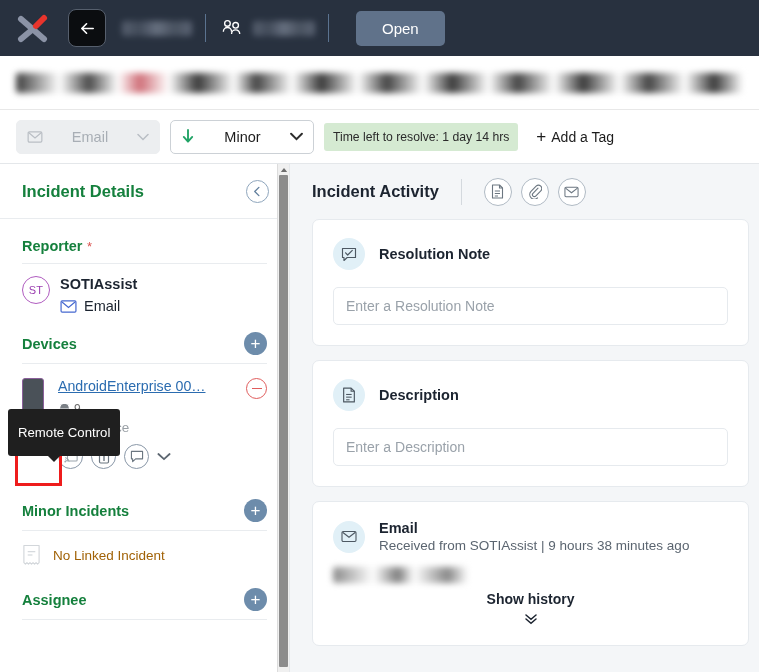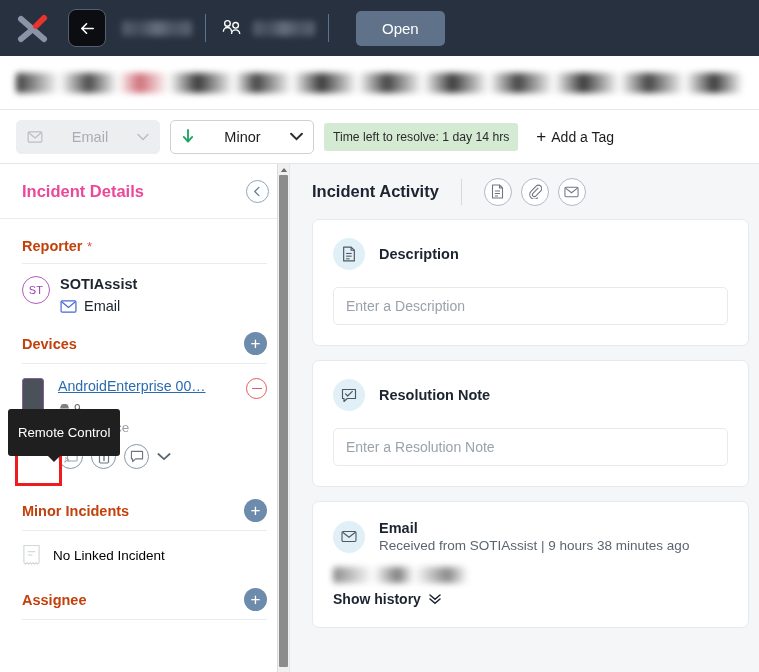--- a/index.html
+++ b/index.html
@@ -111,33 +111,33 @@
     border-right: 1px solid #e4e7ea;
     position: relative;
     overflow: hidden;
   }
   .lp-header {
     height: 55px; display: flex; align-items: center;
     justify-content: space-between;
     padding: 0 20px 0 22px;
     border-bottom: 1px solid #e9ecef;
   }
-  .lp-title { font-size: 16.5px; font-weight: bold; color: #ec4899; }
+  .lp-title { font-size: 16.5px; font-weight: bold; color: #15803d; }
   .circle-btn {
     width: 23px; height: 23px; border-radius: 50%;
     border: 1px solid #8fa6bd; display:flex;
     align-items:center; justify-content:center; cursor:pointer;
     background:#fff;
   }
   .lp-body { padding: 0 22px; }
   .sect-row {
     display: flex; align-items: center; justify-content: space-between;
     padding-top: 18px; padding-bottom: 8px;
   }
-  .sect-label { font-size: 14.5px; font-weight: bold; color: #c2410c; }
+  .sect-label { font-size: 14.5px; font-weight: bold; color: #15803d; }
   .req-star { color: #d9534f; font-size: 13px; }
   .hr { height: 1px; background: #e9ecef; }
   .plus-btn {
     width: 23px; height: 23px; border-radius: 50%;
     background: #6d8cab; display:flex; align-items:center;
     justify-content:center; cursor: pointer; flex: none;
   }
   .plus-btn span { color:#fff; font-size:17px; line-height:15px; font-weight:300;}
   .minus-btn {
     width: 21px; height: 21px; border-radius: 50%;
@@ -188,21 +188,21 @@
     position: absolute; background: #1f1f1f; color:#fff;
     font-size: 13.2px; padding: 16px 10px; border-radius: 3px;
     white-space: nowrap; z-index: 30;
   }
   .tooltip::after {
     content:""; position: absolute; bottom:-6px; left: 40px;
     border-left: 6px solid transparent; border-right: 6px solid transparent;
     border-top: 6px solid #1f1f1f;
   }
   .nolink-row { display:flex; align-items:center; gap:12px; padding-top: 13px; }
-  .nolink-text { font-size: 13.5px; color:#000000; }
+  .nolink-text { font-size: 13.5px; color:#a16207; }
 
   
   .scrollbar {
     position:absolute; right: 0px; top: 0; width: 12px; height: 509px;
     background: #f0f0f0; border-left:1px solid #dcdcdc;
   }
   .sb-arrow { width:12px; height:11px; display:flex; align-items:center; justify-content:center; }
   .sb-thumb {
     position:absolute; top: 11px; left: 1px; width: 9px; height: 492px;
     background: #8c8c8c; border-radius: 1px;
@@ -244,21 +244,21 @@
     height: 38px; display:flex; align-items:center; padding: 0 12px;
     font-size: 14px; color:#9aa2aa; cursor: text;
   }
   .email-blur {
     height: 16px; width: 135px; border-radius:3px; margin: 14px 0 8px 0;
     background: linear-gradient(90deg,#8a8a8a 0%,#fff 30%,#7d7d7d 48%,#fff 60%,#888 85%,#fff 100%);
     filter: blur(3px);
   }
   .show-history {
     display:flex; align-items:center; gap:7px;
-    font-size: 14px; font-weight: bold; color:#1c2430; cursor:pointer;
+    font-size: 14px; font-weight: bold; color:#1c2430; cursor:pointer;flex-direction:column;
   }
 </style>
 </head>
 <body>
 
 <div class="topbar">
   <div class="logo">
     <svg width="38" height="34" viewBox="0 0 38 34">
       <g stroke-linecap="round" stroke-width="6" fill="none">
         <line x1="7" y1="8" x2="30" y2="28" stroke="#8b93a6"></line>
@@ -484,44 +484,44 @@
             <rect x="1" y="1" width="14" height="10" rx="1.2" stroke="#6b7680" stroke-width="1.1" fill="none"></rect>
             <path d="M1.6 1.8 L8 6.8 L14.4 1.8" stroke="#6b7680" stroke-width="1.1" fill="none"></path>
           </svg>
         </div>
       </div>
     </div>
 
     <div class="card">
       <div class="card-head">
         <div class="card-icon">
+          <svg width="16" height="15" viewBox="0 0 16 15">
+            <path d="M1.5 1.5 h13 v9 h-8.3 l-3.2 3 v-3 h-1.5 z" stroke="#4d5862" stroke-width="1.15" fill="none" stroke-linejoin="round"></path>
+            <path d="M4.6 5.8 L6.7 8 L11.3 3.4" stroke="#4d5862" stroke-width="1.2" fill="none" stroke-linecap="round" stroke-linejoin="round"></path>
+          </svg>
+        </div>
+        <div class="card-title">Resolution Note</div>
+      </div>
+      <div class="card-input">Enter a Resolution Note</div>
+    </div>
+
+    <div class="card">
+      <div class="card-head">
+        <div class="card-icon">
           <svg width="14" height="16" viewBox="0 0 13 15">
             <path d="M1.5 1 h7 l3 3 v10 h-10 z" stroke="#4d5862" stroke-width="1.1" fill="none" stroke-linejoin="round"></path>
             <path d="M8.5 1 v3 h3" stroke="#4d5862" stroke-width="1.1" fill="none"></path>
             <line x1="3.8" y1="7" x2="9" y2="7" stroke="#4d5862" stroke-width="1"></line>
             <line x1="3.8" y1="9.5" x2="9" y2="9.5" stroke="#4d5862" stroke-width="1"></line>
             <line x1="3.8" y1="12" x2="7" y2="12" stroke="#4d5862" stroke-width="1"></line>
           </svg>
         </div>
         <div class="card-title">Description</div>
       </div>
       <div class="card-input">Enter a Description</div>
-    </div>
-
-    <div class="card">
-      <div class="card-head">
-        <div class="card-icon">
-          <svg width="16" height="15" viewBox="0 0 16 15">
-            <path d="M1.5 1.5 h13 v9 h-8.3 l-3.2 3 v-3 h-1.5 z" stroke="#4d5862" stroke-width="1.15" fill="none" stroke-linejoin="round"></path>
-            <path d="M4.6 5.8 L6.7 8 L11.3 3.4" stroke="#4d5862" stroke-width="1.2" fill="none" stroke-linecap="round" stroke-linejoin="round"></path>
-          </svg>
-        </div>
-        <div class="card-title">Resolution Note</div>
-      </div>
-      <div class="card-input">Enter a Resolution Note</div>
     </div>
 
     <div class="card">
       <div class="card-head">
         <div class="card-icon">
           <svg width="16" height="13" viewBox="0 0 16 12">
             <rect x="1" y="1" width="14" height="10" rx="1.2" stroke="#4d5862" stroke-width="1.1" fill="none"></rect>
             <path d="M1.6 1.8 L8 6.8 L14.4 1.8" stroke="#4d5862" stroke-width="1.1" fill="none"></path>
           </svg>
         </div>

